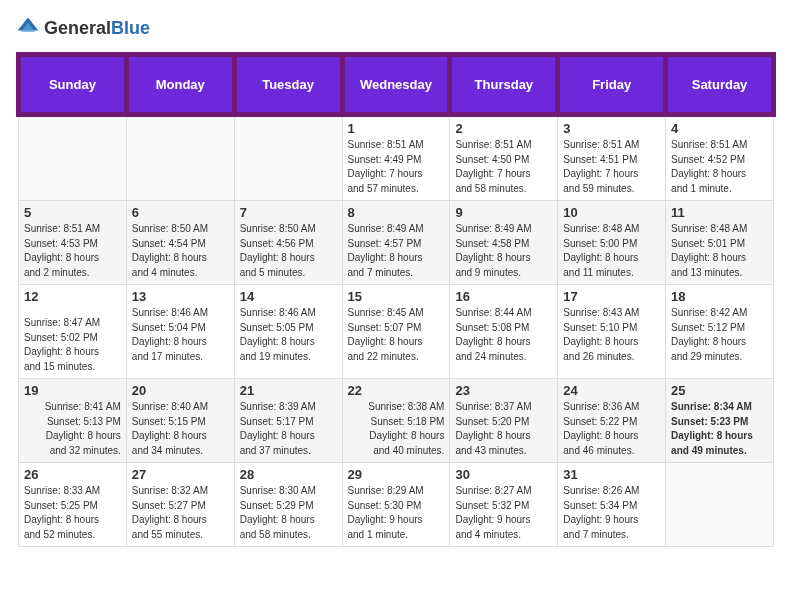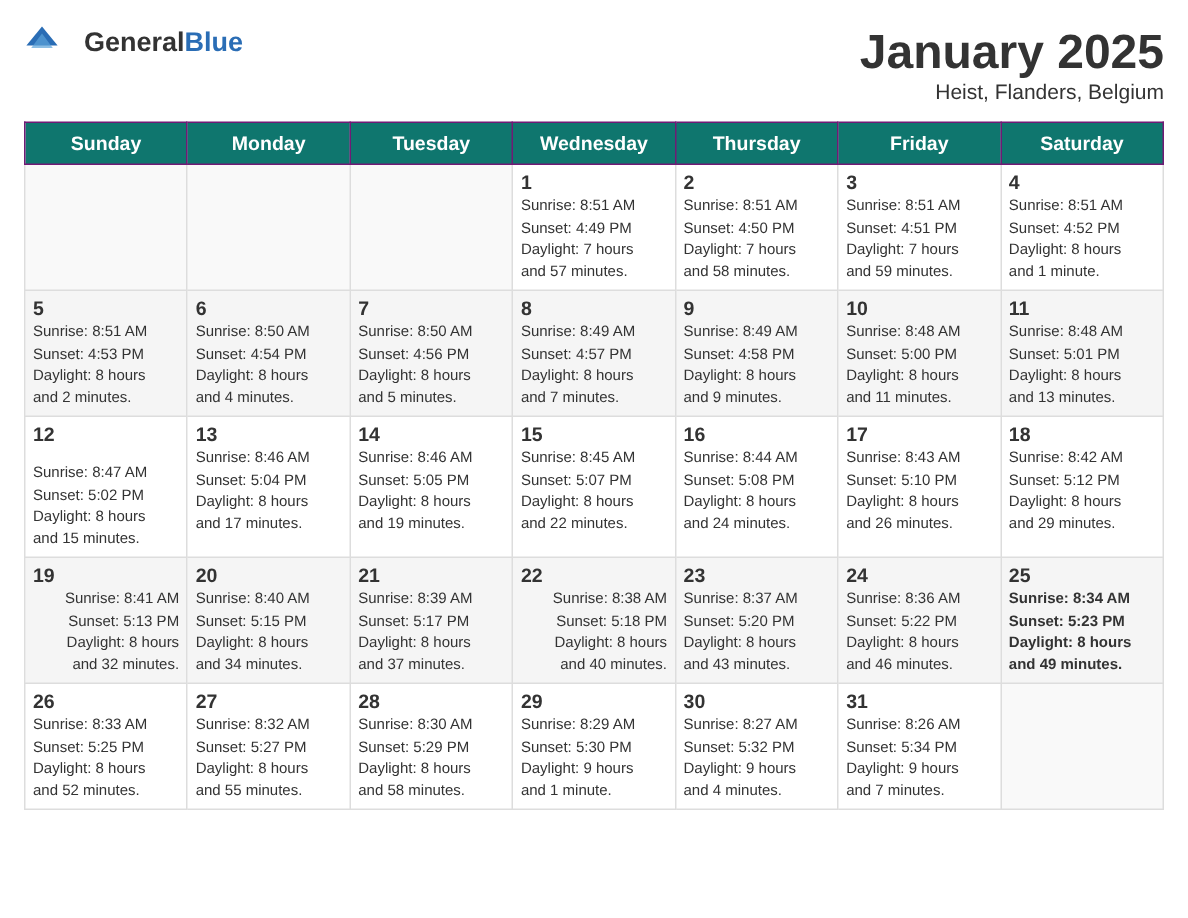--- a/index.html
+++ b/index.html
@@ -12,21 +12,21 @@
     }
     .header {
       display: flex;
       justify-content: space-between;
       align-items: flex-start;
       margin-bottom: 12px;
     }
     .logo {
       display: flex;
       align-items: center;
-      gap: 16px;
+      gap: 4px;
     }
     .logo-text-general {
       font-size: 18px;
       font-weight: bold;
       color: #333;
     }
     .logo-text-blue {
       font-size: 18px;
       font-weight: bold;
       color: #2a6db5;
@@ -46,27 +46,27 @@
     .location {
       font-size: 14px;
       color: #333;
     }
     .calendar {
       width: 100%;
       border-collapse: collapse;
       border: 1px solid #ccc;
     }
     .calendar thead th {
-      background-color: #0f766e;
+      background-color: #6d28d9;
       color: #fff;
-      padding: 6px 4px;
+      padding: 20px 4px;
       font-size: 13px;
       font-weight: bold;
       text-align: center;
-      border: 1px solid #701a75;
+      border: 5px solid #701a75;
     }
     .calendar tbody td {
       vertical-align: top;
       padding: 4px 5px;
       border: 1px solid #ddd;
       width: 108px;
       min-height: 80px;
       font-size: 11px;
       color: #333;
       background: #fff;
@@ -95,24 +95,20 @@
 <div class="header">
   <div class="logo">
     <svg class="logo-icon" viewBox="0 0 30 30" xmlns="http://www.w3.org/2000/svg">
       <polygon points="15,2 28,18 2,18" fill="#2a6db5"></polygon>
       <polygon points="15,8 24,20 6,20" fill="#5ba3d9" opacity="0.7"></polygon>
     </svg>
     <div>
       <span class="logo-text-general">General</span><span class="logo-text-blue">Blue</span>
     </div>
   </div>
-  <div class="title-area">
-    <div class="month-title">January 2025</div>
-    <div class="location">Heist, Flanders, Belgium</div>
-  </div>
 </div>
 
 <table class="calendar">
   <thead>
     <tr>
     <th>Sunday</th>
         <th>Monday</th>
         <th>Tuesday</th>
         <th>Wednesday</th>
         <th>Thursday</th>

